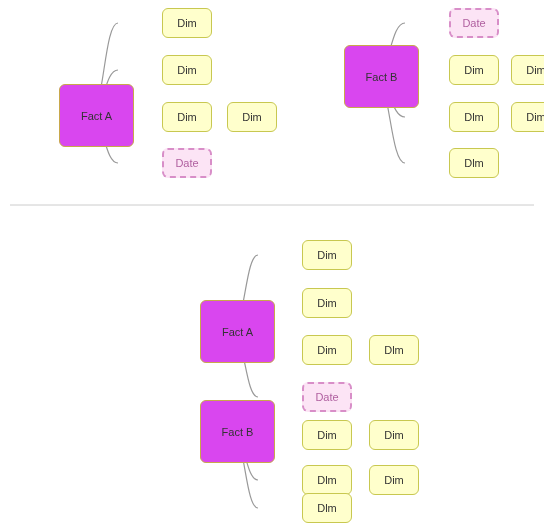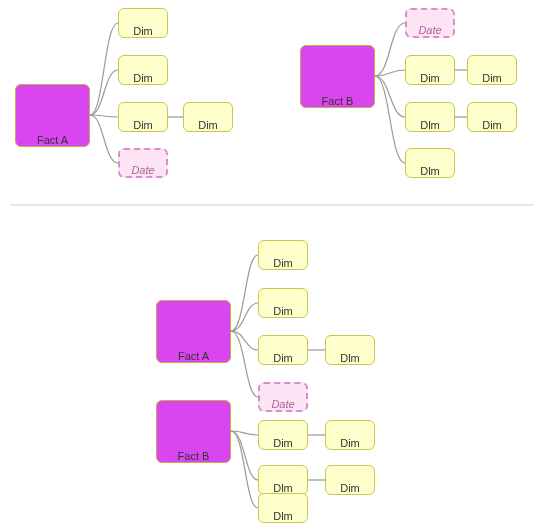--- a/index.html
+++ b/index.html
@@ -14,45 +14,45 @@
 
     .canvas {
       position: relative;
       width: 544px;
       height: 530px;
     }
 
     .node {
       position: absolute;
       display: flex;
-      align-items: flex-end;
+      align-items: center;
       justify-content: center;
       border-radius: 6px;
       font-size: 11px;
       font-weight: 500;
       text-align: center;
+      margin-left: 44px;
     }
 
     .fact-node {
       background: #d946ef;
       border: 1.5px solid #c8a84b;
       color: #333;
     }
 
     .dim-node {
       background: #ffffcc;
       border: 1.5px solid #c8c850;
       color: #333;
     }
 
     .date-node {
       background: #fce4f5;
       border: 2px dashed #d88ec8;
       color: #b060a0;
-      font-style: italic;
     }
 
     svg.connector {
       position: absolute;
       top: 0;
       left: 0;
       width: 544px;
       height: 530px;
       pointer-events: none;
     }

